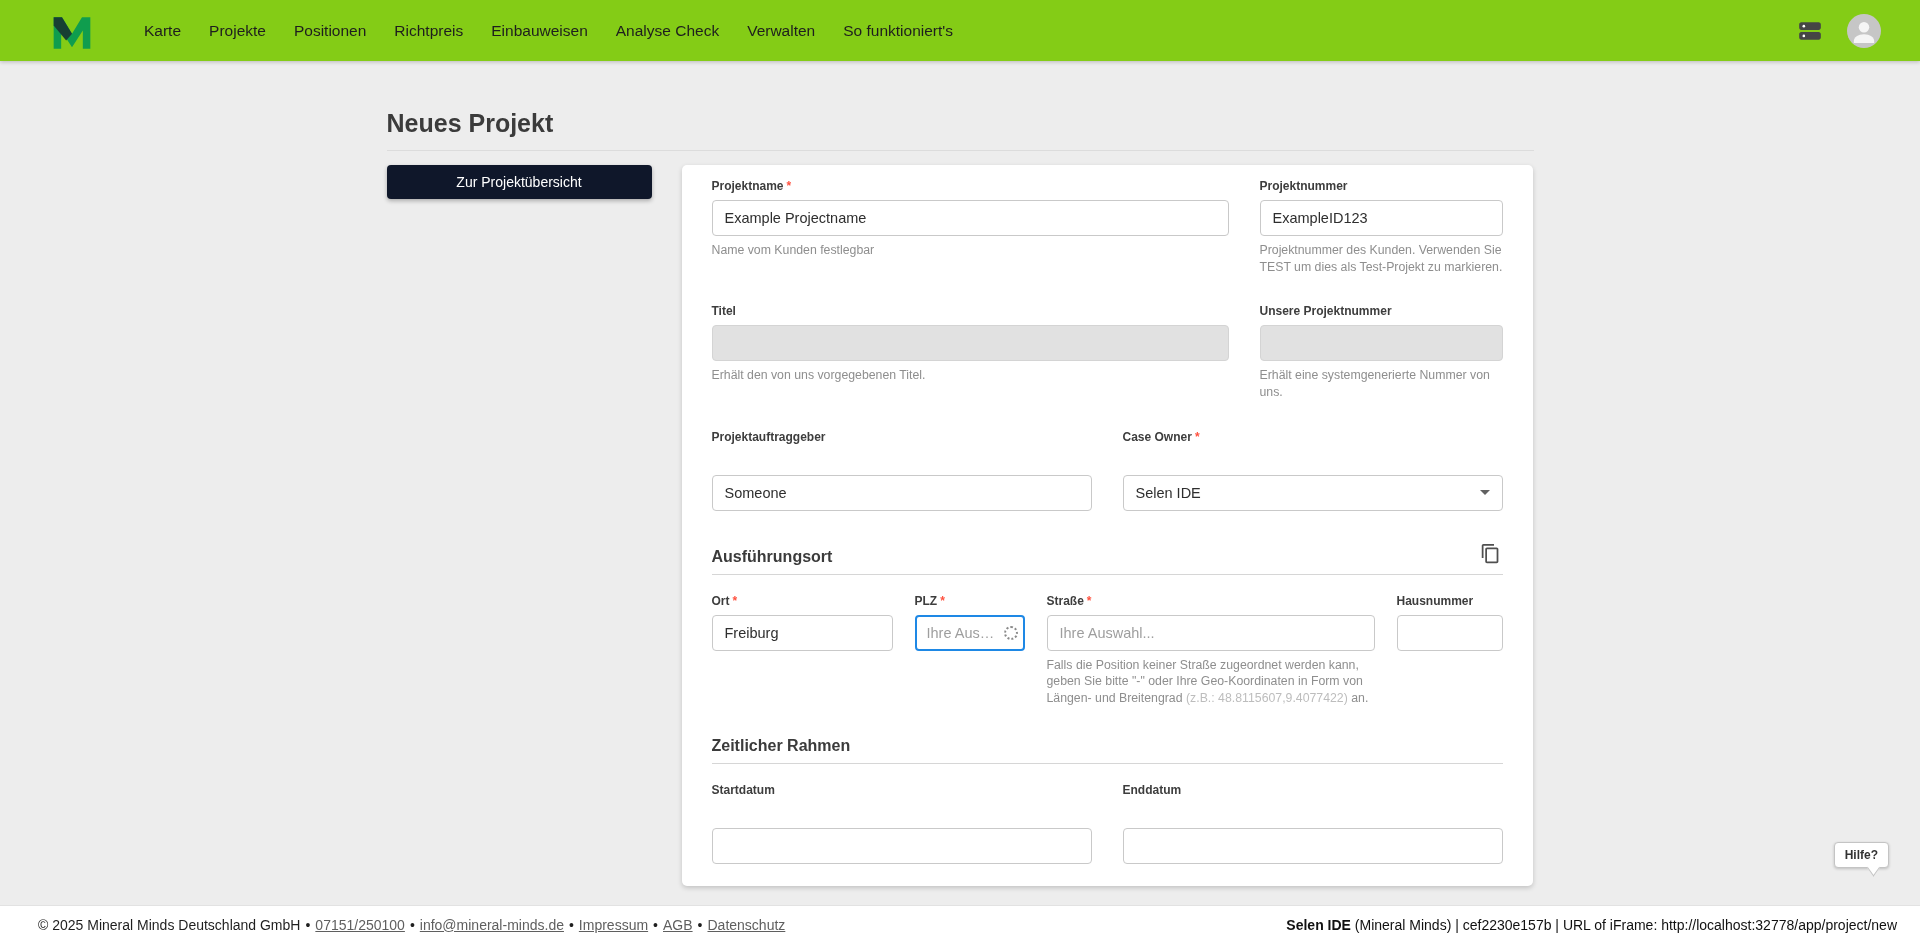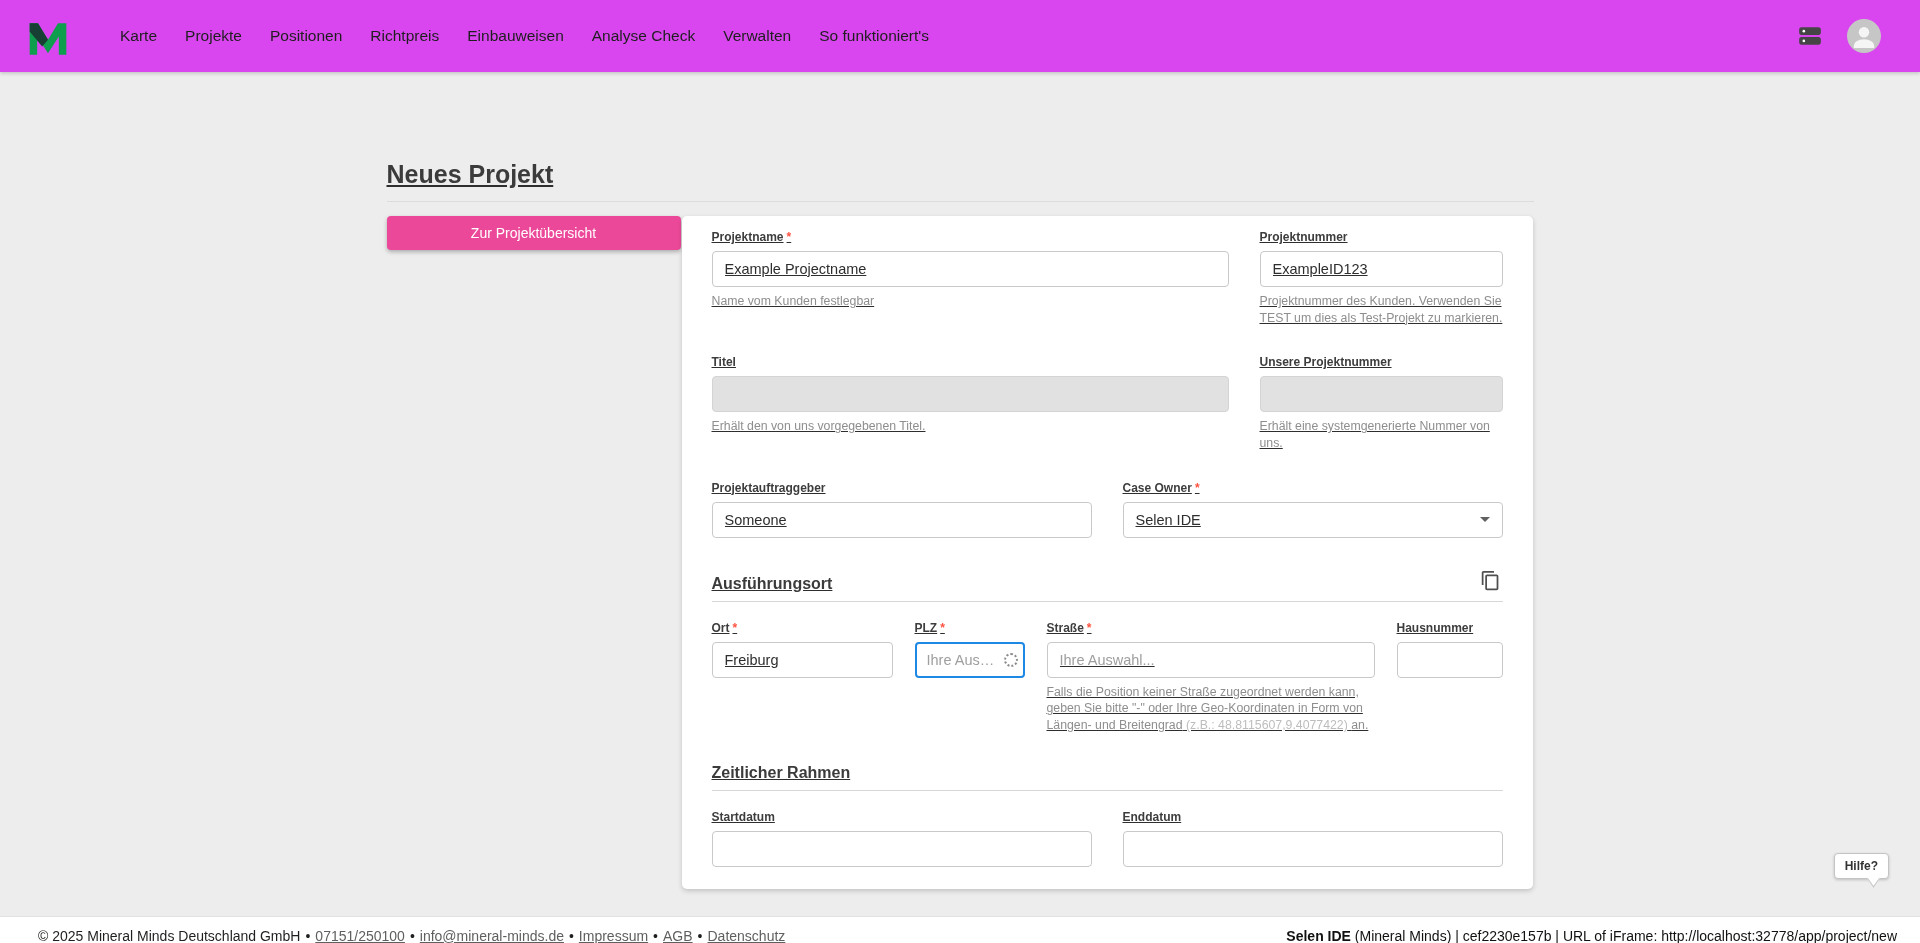--- a/index.html
+++ b/index.html
@@ -7,26 +7,26 @@
   body {
     font-family: "Liberation Sans", "DejaVu Sans", sans-serif;
     background: #ededed;
     color: #2e2e2e;
     overflow: hidden;
   }
 
   
   .navbar {
     position: relative;
-    height: 72px;
-    background: #d946ef;
+    height: 61px;
+    background: #84cc16;
     box-shadow: 0 1px 4px rgba(0,0,0,.22);
     display: flex;
     align-items: center;
-    padding: 0 39px 0 28px;
+    padding: 0 39px 0 52px;
     z-index: 5;
   }
   .logo { width: 40px; height: 40px; margin-right: 52px; cursor: pointer; display: flex; align-items: center; }
   .nav { display: flex; align-items: center; gap: 28px; flex: 1; }
   .nav-item {
     font-size: 15.5px;
     font-weight: 500;
     color: #1e1e1e;
     text-decoration: none;
     cursor: pointer;
@@ -35,29 +35,29 @@
   .nav-right { display: flex; align-items: center; gap: 22px; }
   .icon-btn { cursor: pointer; display: flex; align-items: center; }
 
   
   .main {
     position: relative;
     height: 844px;
     background: #ededed;
     overflow: hidden;
   }
-  .content { width: 1147px; margin: 0 auto; padding-top: 88px; text-decoration: underline; }
+  .content { width: 1147px; margin: 0 auto; padding-top: 48px; }
   .page-title { font-size: 25px; font-weight: 700; color: #3b3b3b; line-height: 1.15; }
   .title-divider { border-bottom: 1px solid #dcdcdc; margin-top: 12px; }
   .content-body { display: flex; gap: 30px; margin-top: 14px; align-items: flex-start; }
 
   .left-col { width: 265px; flex-shrink: 0; }
   .btn-back {
-    width: 294px; height: 34px;
-    background: #ec4899;
+    width: 265px; height: 34px;
+    background: #0f172a;
     color: #ffffff;
     border: none;
     border-radius: 4px;
     font-family: inherit;
     font-size: 14px;
     font-weight: 500;
     cursor: pointer;
     box-shadow: 0 2px 4px rgba(0,0,0,.28);
   }
 
@@ -67,21 +67,21 @@
     border-radius: 5px;
     box-shadow: 0 2px 5px rgba(0,0,0,.18);
     padding: 15px 30px 22px 30px;
   }
 
   .row { display: flex; gap: 31px; margin-bottom: 30px; }
   .row.spread { gap: 16px; justify-content: space-between; }
   .row:last-child { margin-bottom: 0; }
   .field { display: flex; flex-direction: column; }
   .fw-lg { width: 517px; } .fw-sm { width: 243px; }
-  .fw-half { width: 380px; }
+  .fw-half { width: 380px; gap: 24px; }
   .fw-ort { width: 181px; } .fw-plz { width: 110px; } .fw-str { width: 328px; } .fw-haus { width: 106px; }
 
   .field label {
     font-size: 12px; font-weight: 700; color: #3d3d3d;
     margin-bottom: 7px; line-height: 1.1; white-space: nowrap;
   }
   .req { color: #ff5240; font-weight: 700; margin-left: 3px; }
 
   .tinput {
     height: 36px; width: 100%;

